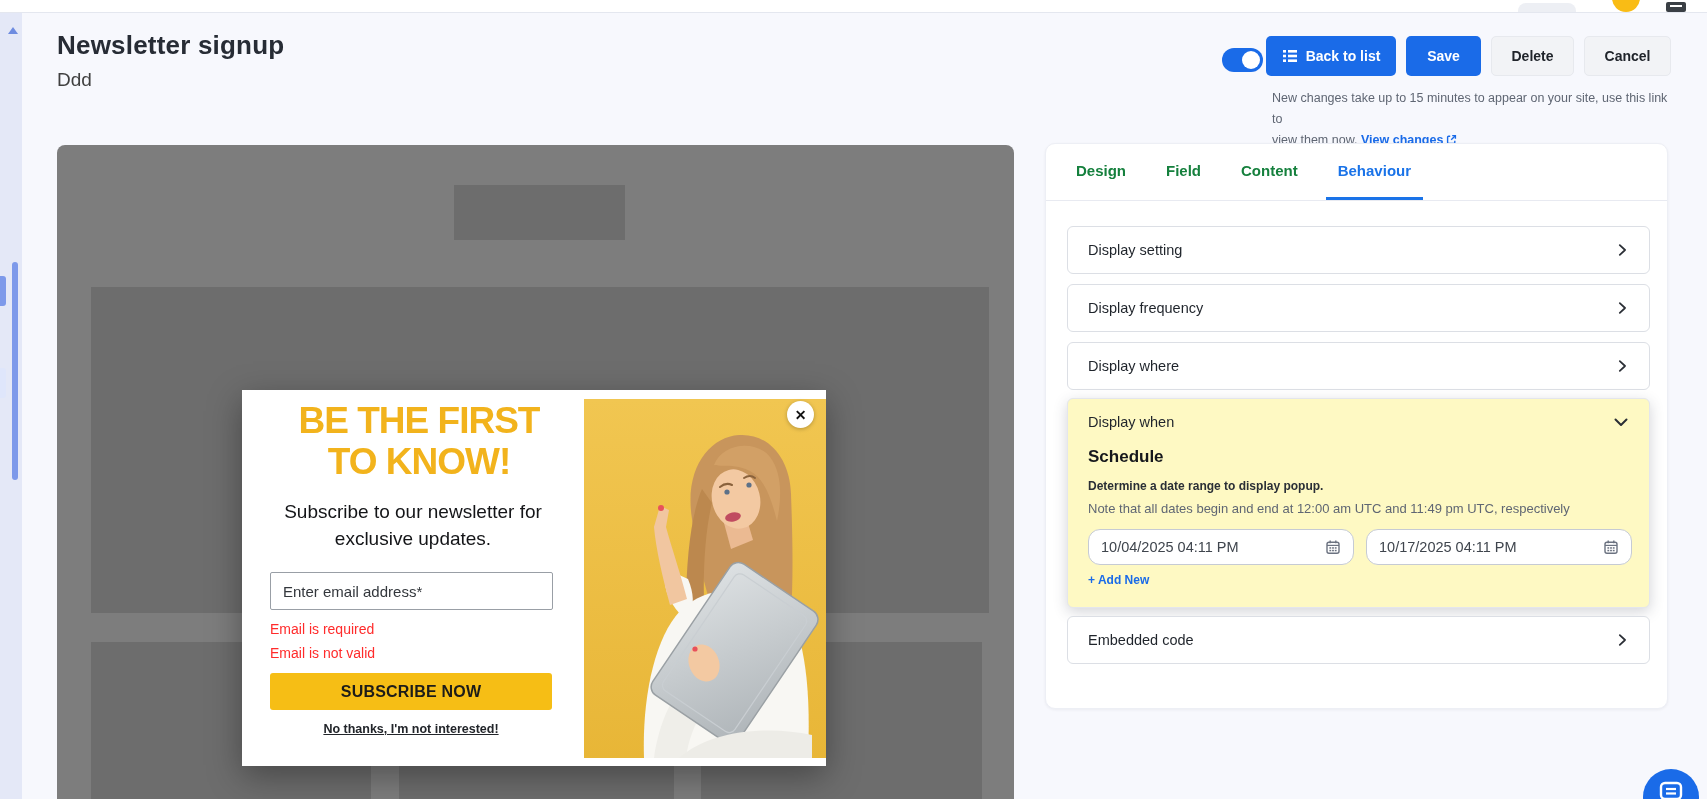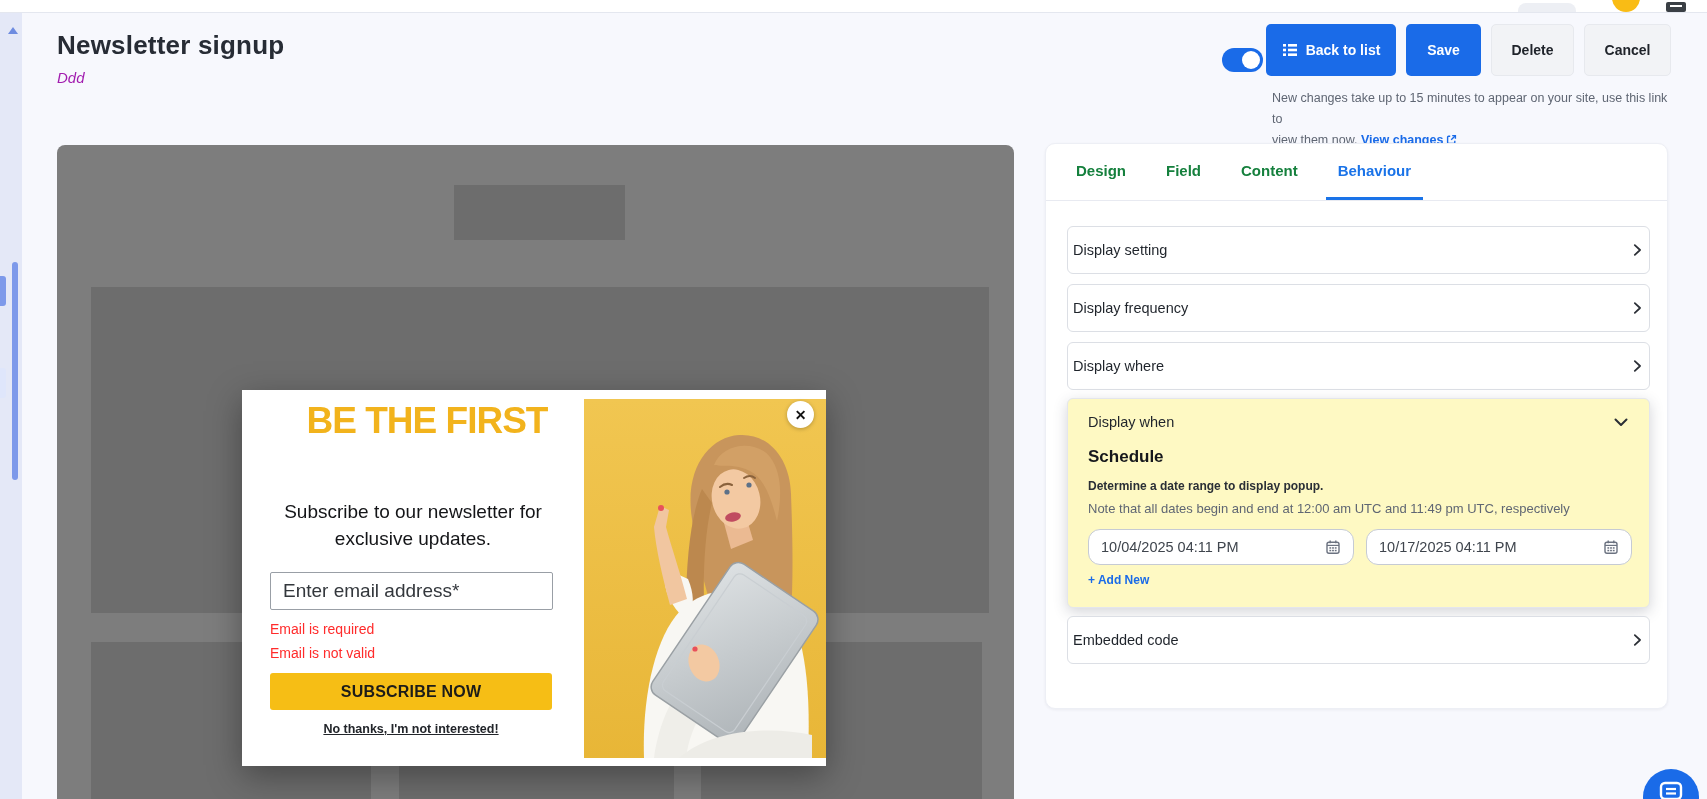--- a/index.html
+++ b/index.html
@@ -16,26 +16,26 @@
 
   
   .leftstrip { position:absolute; left:0; top:13px; width:22px; height:786px; background:#e4e8f7; z-index:5; }
   .strip-tri { position:absolute; left:8px; top:14px; width:0; height:0; border-left:5px solid transparent; border-right:5px solid transparent; border-bottom:7px solid #6e8ce0; }
   .strip-thumb { position:absolute; left:12px; top:249px; width:6px; height:218px; border-radius:3px; background:#7d99ea; }
   .strip-pill1 { position:absolute; left:0; top:263px; width:6px; height:30px; border-radius:0 3px 3px 0; background:#7d99ea; }
   .strip-pill2 { position:absolute; left:0; top:355px; width:6px; height:30px; border-radius:0 3px 3px 0; background:#dfe6fb; }
 
   
   .page-title { position:absolute; left:57px; top:30px; font-size:26px; font-weight:700; color:#272c35; letter-spacing:.2px; }
-  .page-subtitle { position:absolute; left:57px; top:69px; font-size:15px; color:#a21caf;font-style:italic; }
+  .page-subtitle { position:absolute; left:57px; top:69px; font-size:19px; color:#404040; }
 
   .toggle { position:absolute; left:1222px; top:48px; width:41px; height:24px; border-radius:12px; background:#1a6be8; cursor:pointer; }
   .toggle .knob { position:absolute; right:3px; top:3px; width:18px; height:18px; border-radius:50%; background:#ffffff; }
 
-  .btn { position:absolute; top:24px; height:52px; border:none; border-radius:5px; font-family:"Liberation Sans", sans-serif; font-size:14px; font-weight:700; cursor:pointer; display:flex; align-items:center; justify-content:center; gap:8px; }
+  .btn { position:absolute; top:36px; height:40px; border:none; border-radius:5px; font-family:"Liberation Sans", sans-serif; font-size:14px; font-weight:700; cursor:pointer; display:flex; align-items:center; justify-content:center; gap:8px; }
   .btn-blue { background:#1a6be8; color:#ffffff; }
   .btn-gray { background:#f2f3f6; color:#20242b; border:1px solid #e7e9ee; }
   .btn-back { left:1266px; width:130px; }
   .btn-save { left:1406px; width:75px; }
   .btn-delete { left:1491px; width:83px; }
   .btn-cancel { left:1584px; width:87px; }
 
   .note { position:absolute; left:1272px; top:88px; width:404px; font-size:12.5px; line-height:21px; color:#5f6673; }
   .note .vc { color:#1a6be8; font-weight:700; text-decoration:none; cursor:pointer; }
   .note .ext { display:inline-block; vertical-align:-1px; margin-left:3px; }
@@ -45,39 +45,39 @@
   .ph { position:absolute; background:#6d6d6d; }
   .ph-logo { left:397px; top:40px; width:171px; height:55px; }
   .ph-hero { left:34px; top:142px; width:898px; height:326px; }
   .ph-c1 { left:34px; top:497px; width:280px; height:200px; }
   .ph-c2 { left:342px; top:497px; width:275px; height:200px; }
   .ph-c3 { left:644px; top:497px; width:281px; height:200px; }
 
   
   .popup { position:absolute; left:242px; top:390px; width:584px; height:376px; background:#ffffff; box-shadow:0 10px 32px rgba(0,0,0,.35); z-index:10; }
   .pp-left { position:absolute; left:0; top:0; width:342px; height:100%; }
-  .pp-headline { position:absolute; left:16px; top:10px; width:338px; text-align:center; font-size:37px; line-height:41px; font-weight:800; letter-spacing:-1px; color:#f2b31c; }
+  .pp-headline { position:absolute; left:8px; top:10px; width:338px; text-align:center; font-size:37px; line-height:41px; font-weight:800; letter-spacing:-1px; color:#f2b31c; }
   .pp-sub { position:absolute; left:21px; top:108px; width:300px; text-align:center; font-size:19px; line-height:27px; color:#141518; }
-  .pp-input { position:absolute; left:28px; top:182px; width:283px; height:38px; border:1px solid #999fa6; border-radius:2px; padding:16px 12px; font-family:"Liberation Sans", sans-serif; font-size:19px; color:#26282c; background:#fff; }
+  .pp-input { position:absolute; left:28px; top:182px; width:283px; height:38px; border:1px solid #999fa6; border-radius:2px; padding:16px 12px; font-family:"Liberation Sans", sans-serif; font-size:15px; color:#26282c; background:#fff; }
   .pp-input::placeholder { color:#33373c; opacity:1; }
   .pp-err { position:absolute; left:28px; font-size:14px; color:#ff2b2b; }
   .pp-err1 { top:231px; }
   .pp-err2 { top:255px; }
   .pp-btn { position:absolute; left:28px; top:283px; width:282px; height:37px; background:#f6be15; border:none; border-radius:3px; font-family:"Liberation Sans", sans-serif; font-size:16px; font-weight:700; color:#1c1c19; cursor:pointer; letter-spacing:.2px; }
   .pp-dismiss { position:absolute; left:28px; top:332px; width:282px; text-align:center; font-size:12.5px; font-weight:600; color:#22252a; text-decoration:underline; cursor:pointer; }
   .pp-photo { position:absolute; left:342px; top:9px; width:242px; height:359px; overflow:hidden; }
   .pp-close { position:absolute; left:545px; top:11px; width:27px; height:27px; border-radius:50%; background:#ffffff; box-shadow:0 1px 4px rgba(0,0,0,.25); display:flex; align-items:center; justify-content:center; font-size:14px; font-weight:700; color:#111; cursor:pointer; z-index:3; }
 
   
   .panel { position:absolute; left:1045px; top:143px; width:623px; height:566px; background:#ffffff; border:1px solid #edeff5; border-radius:10px; box-shadow:0 1px 3px rgba(27,35,48,.06); z-index:6; }
   .tabs { position:absolute; left:0; top:0; width:100%; height:57px; border-bottom:1px solid #e8eaf1; display:flex; align-items:stretch; padding-left:18px; gap:16px; }
   .tab { display:flex; align-items:center; padding:0 12px; font-size:15px; font-weight:700; color:#15803d; border-bottom:3px solid transparent; cursor:pointer; }
   .tab.active { color:#1a73e8; border-bottom-color:#1a73e8; }
 
-  .acc { position:absolute; left:21px; width:583px; height:48px; border:1px solid #dcdfe5; border-radius:6px; background:#fff; display:flex; align-items:center; justify-content:space-between; padding:0 5px; cursor:pointer; }
+  .acc { position:absolute; left:21px; width:583px; height:48px; border:1px solid #dcdfe5; border-radius:6px; background:#fff; display:flex; align-items:center; justify-content:space-between; padding:0 20px; cursor:pointer; }
   .acc-label { font-size:14.5px; color:#1f242b; }
   .acc1 { top:82px; } .acc2 { top:140px; } .acc3 { top:198px; }
   .acc-emb { top:472px; }
 
   .acc-open { position:absolute; left:21px; top:254px; width:583px; height:210px; border:1px solid #e4e6ec; border-radius:6px; background:#fef9c3; box-shadow:0 4px 14px rgba(60,64,80,.22); }
   .acc-open-head { height:46px; display:flex; align-items:center; justify-content:space-between; padding:0 20px; cursor:pointer; }
   .sched-title { position:absolute; left:20px; top:48px; font-size:17px; font-weight:700; color:#16181c; }
   .sched-desc { position:absolute; left:20px; top:80px; font-size:12px; font-weight:700; color:#2a2f36; }
   .sched-note { position:absolute; left:20px; top:102px; font-size:13px; color:#5f6673; }
   .date-input { position:absolute; top:130px; width:266px; height:36px; border:1px solid #c6cbd4; border-radius:12px; background:#fff; display:flex; align-items:center; justify-content:space-between; padding:0 12px; cursor:text; }
@@ -153,20 +153,21 @@
     <div class="ph ph-hero"></div>
     <div class="ph ph-c1"></div>
     <div class="ph ph-c2"></div>
     <div class="ph ph-c3"></div>
   </div>
 
   <div class="popup">
     <div class="pp-left">
       <div class="pp-headline">
         <span>BE THE FIRST</span><br>
+        <span>TO KNOW!</span>
       </div>
       <div class="pp-sub">Subscribe to our newsletter for exclusive updates.</div>
       <input class="pp-input" type="text" placeholder="Enter email address*" style="">
       <div class="pp-err pp-err1">Email is required</div>
       <div class="pp-err pp-err2">Email is not valid</div>
       <button class="pp-btn">SUBSCRIBE NOW</button>
       <div class="pp-dismiss">No thanks, I'm not interested!</div>
     </div>
 
     <div class="pp-photo">

